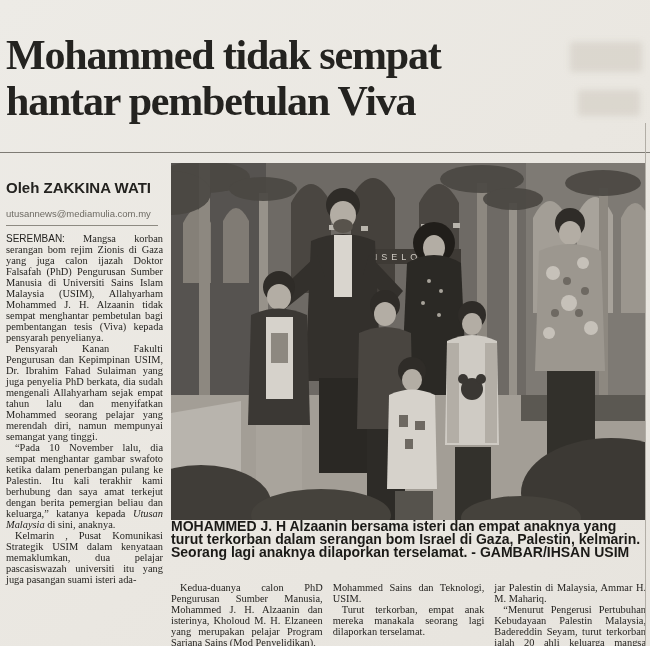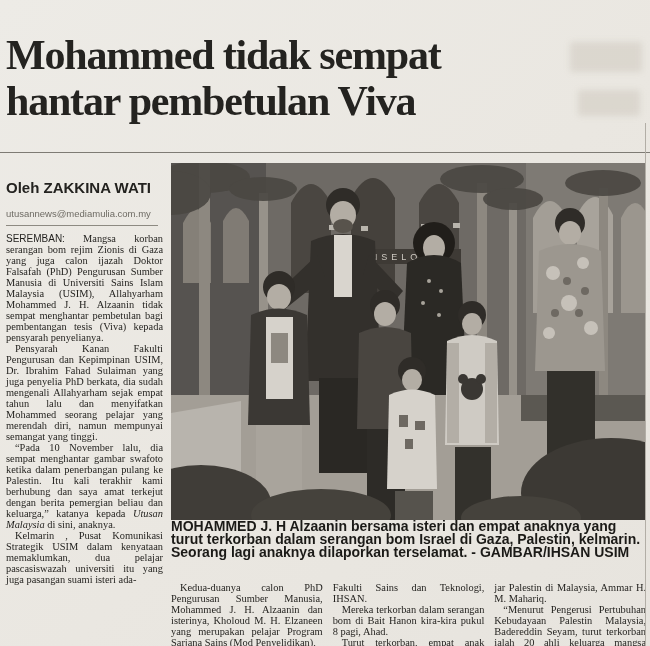--- a/index.html
+++ b/index.html
@@ -227,22 +227,21 @@
 
       <div class="caption">
         <span>MOHAMMED J. H Alzaanin bersama isteri dan empat anaknya yang turut terkorban dalam serangan bom Israel di Gaza, Palestin, kelmarin. Seorang lagi anaknya dilaporkan terselamat. </span><span>- GAMBAR/IHSAN USIM</span>
       </div>
 
       <div class="bottom-cols">
         <div class="bcol body-text">
           <p class="indent">Kedua-duanya calon PhD Pengurusan Sumber Manusia, Mohammed J. H. Alzaanin dan isterinya, Kholoud M. H. Elzaneen yang merupakan pelajar Program Sarjana Sains (Mod Penyelidikan),</p>
         </div>
         <div class="bcol body-text">
-          <p>Fakulti Sains dan Teknologi, IHSAN.</p>
-          <p class="indent">Mereka terkorban dalam serangan bom di Bait Hanon kira-kira pukul 8 pagi, Ahad.</p>
+          <p>Mohammed Sains dan Teknologi, USIM.</p>
           <p class="indent">Turut terkorban, empat anak mereka manakala seorang lagi dilaporkan terselamat.</p>
 
         </div>
         <div class="bcol body-text">
           <p>jar Palestin di Malaysia, Ammar H. M. Mahariq.</p>
           <p class="indent">“Menurut Pengerusi Pertubuhan Kebudayaan Palestin Malaysia, Badereddin Seyam, turut terkorban ialah 20 ahli keluarga mangsa dalam serangan bom oleh rejim Zionis di Gaza itu,” kata kenyataan itu.</p>
         </div>
       </div>
 
     </div>

